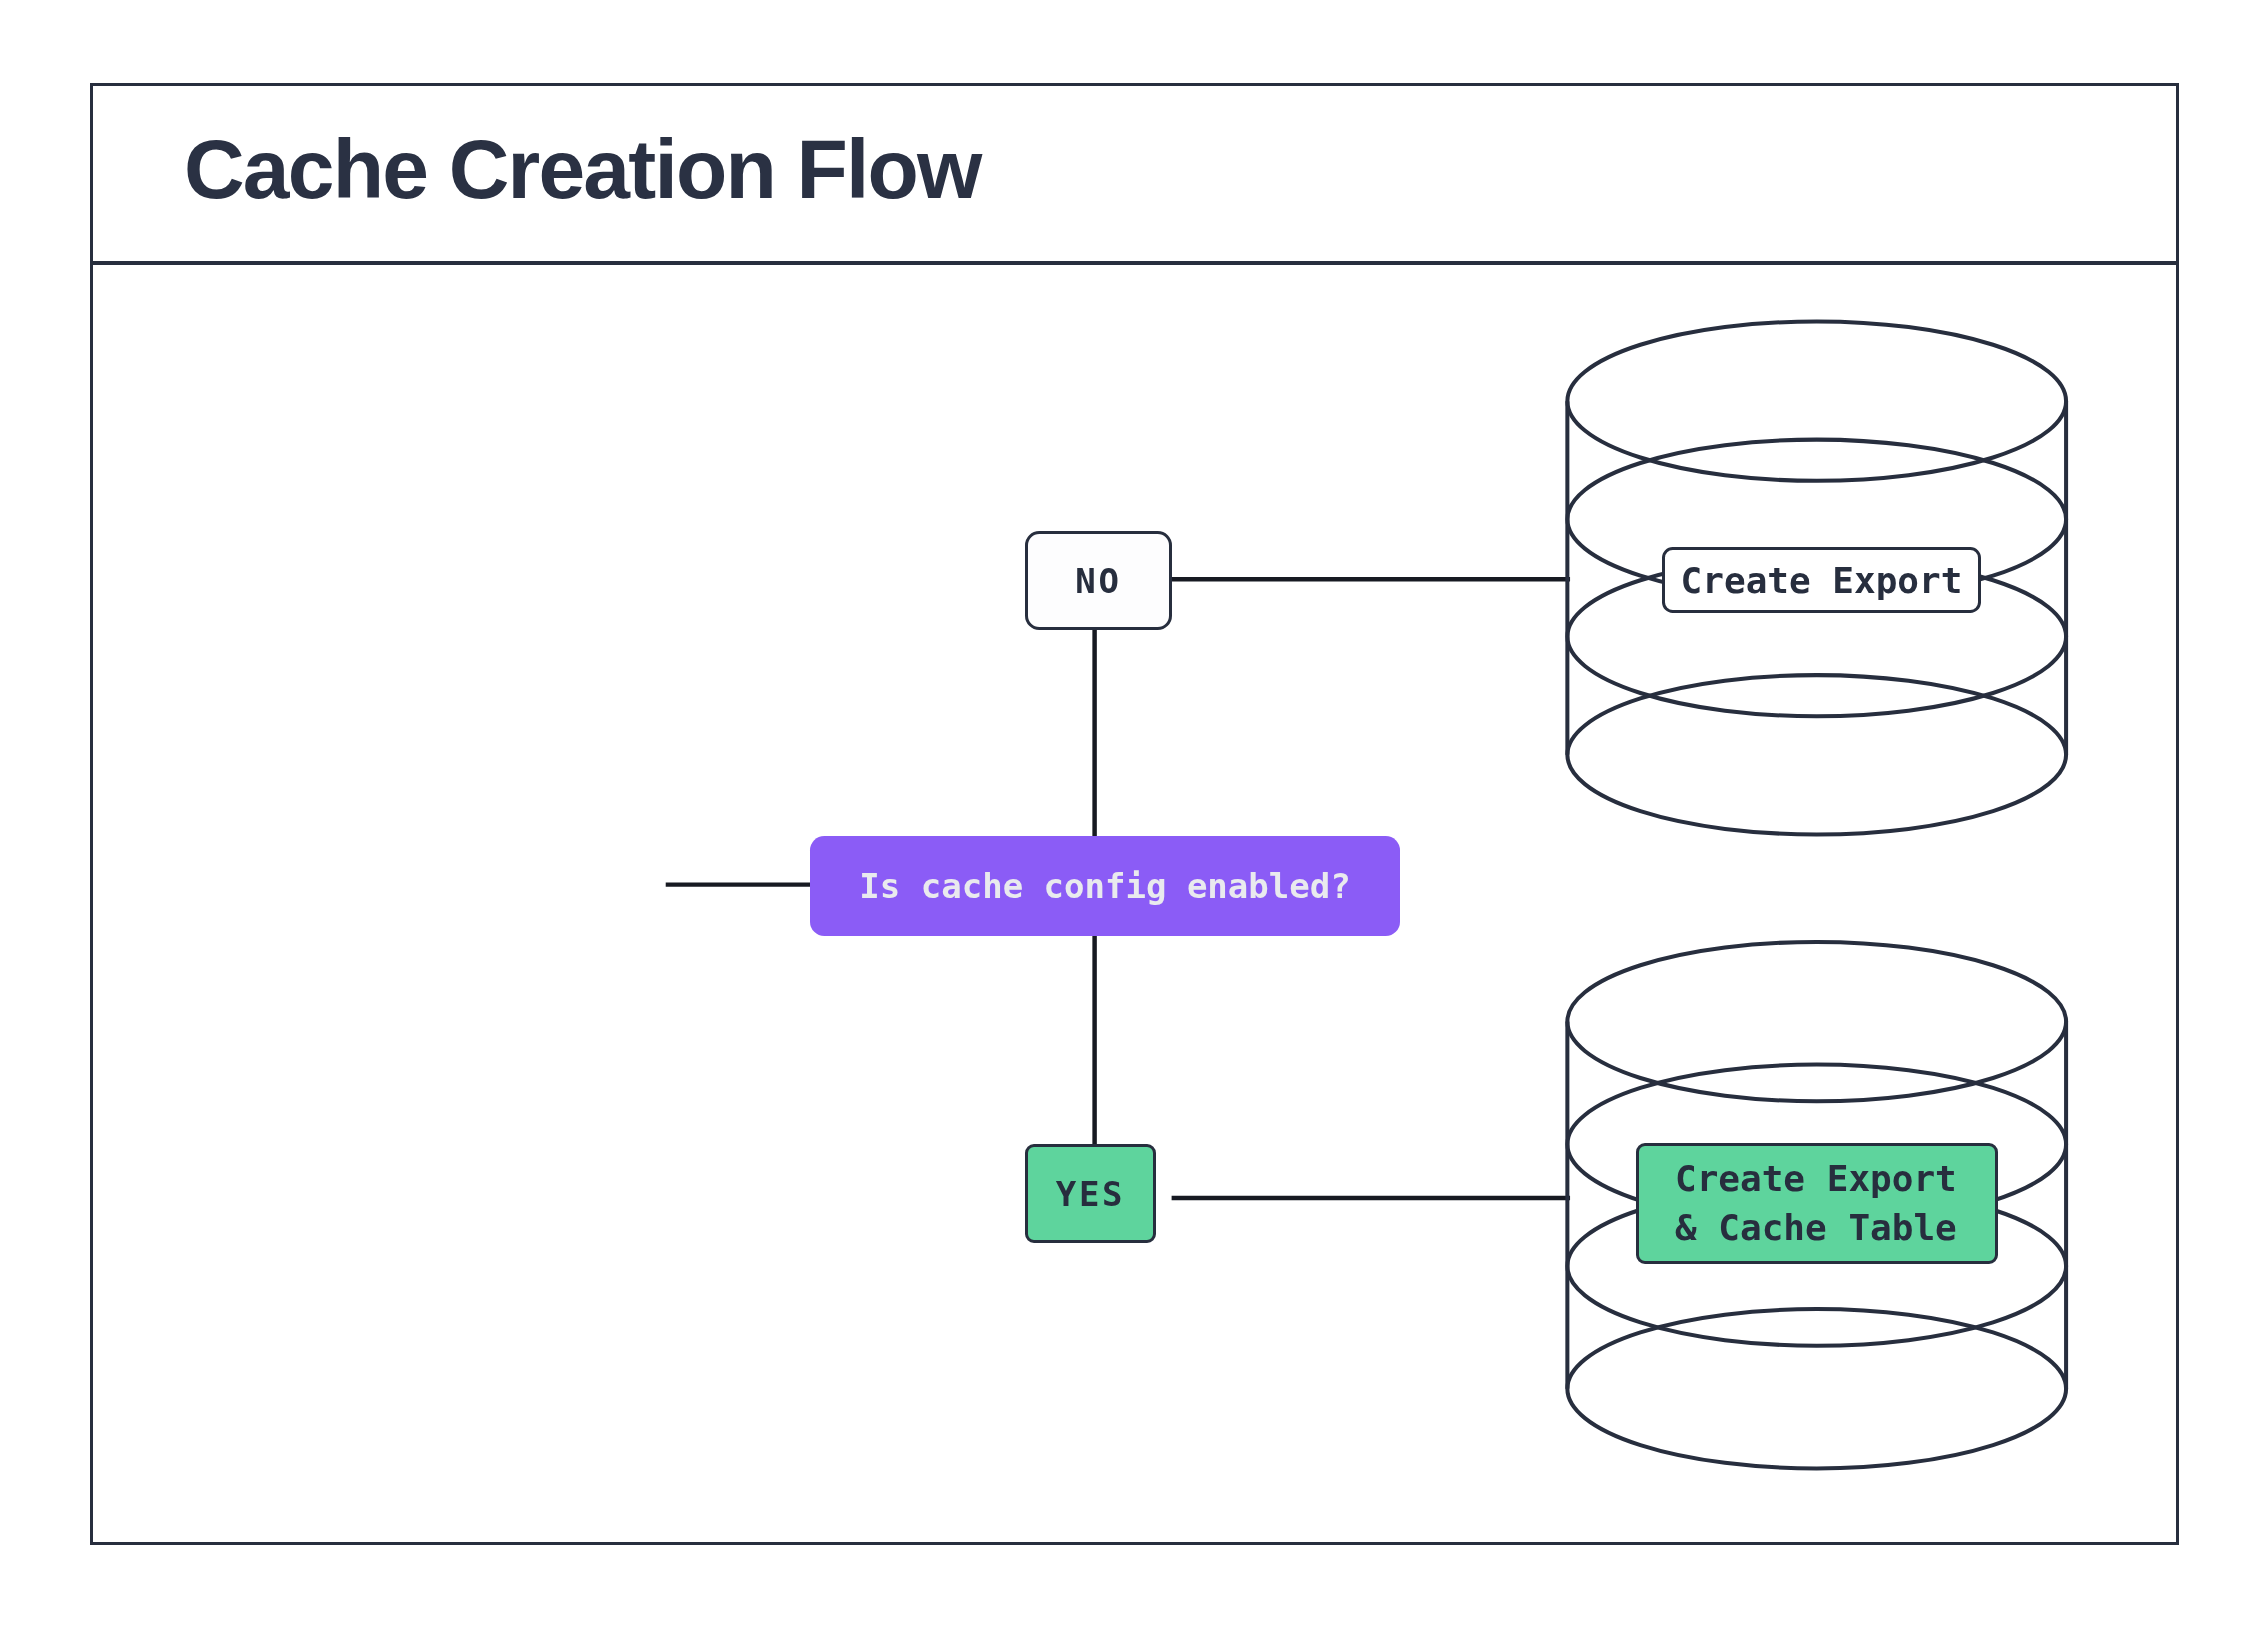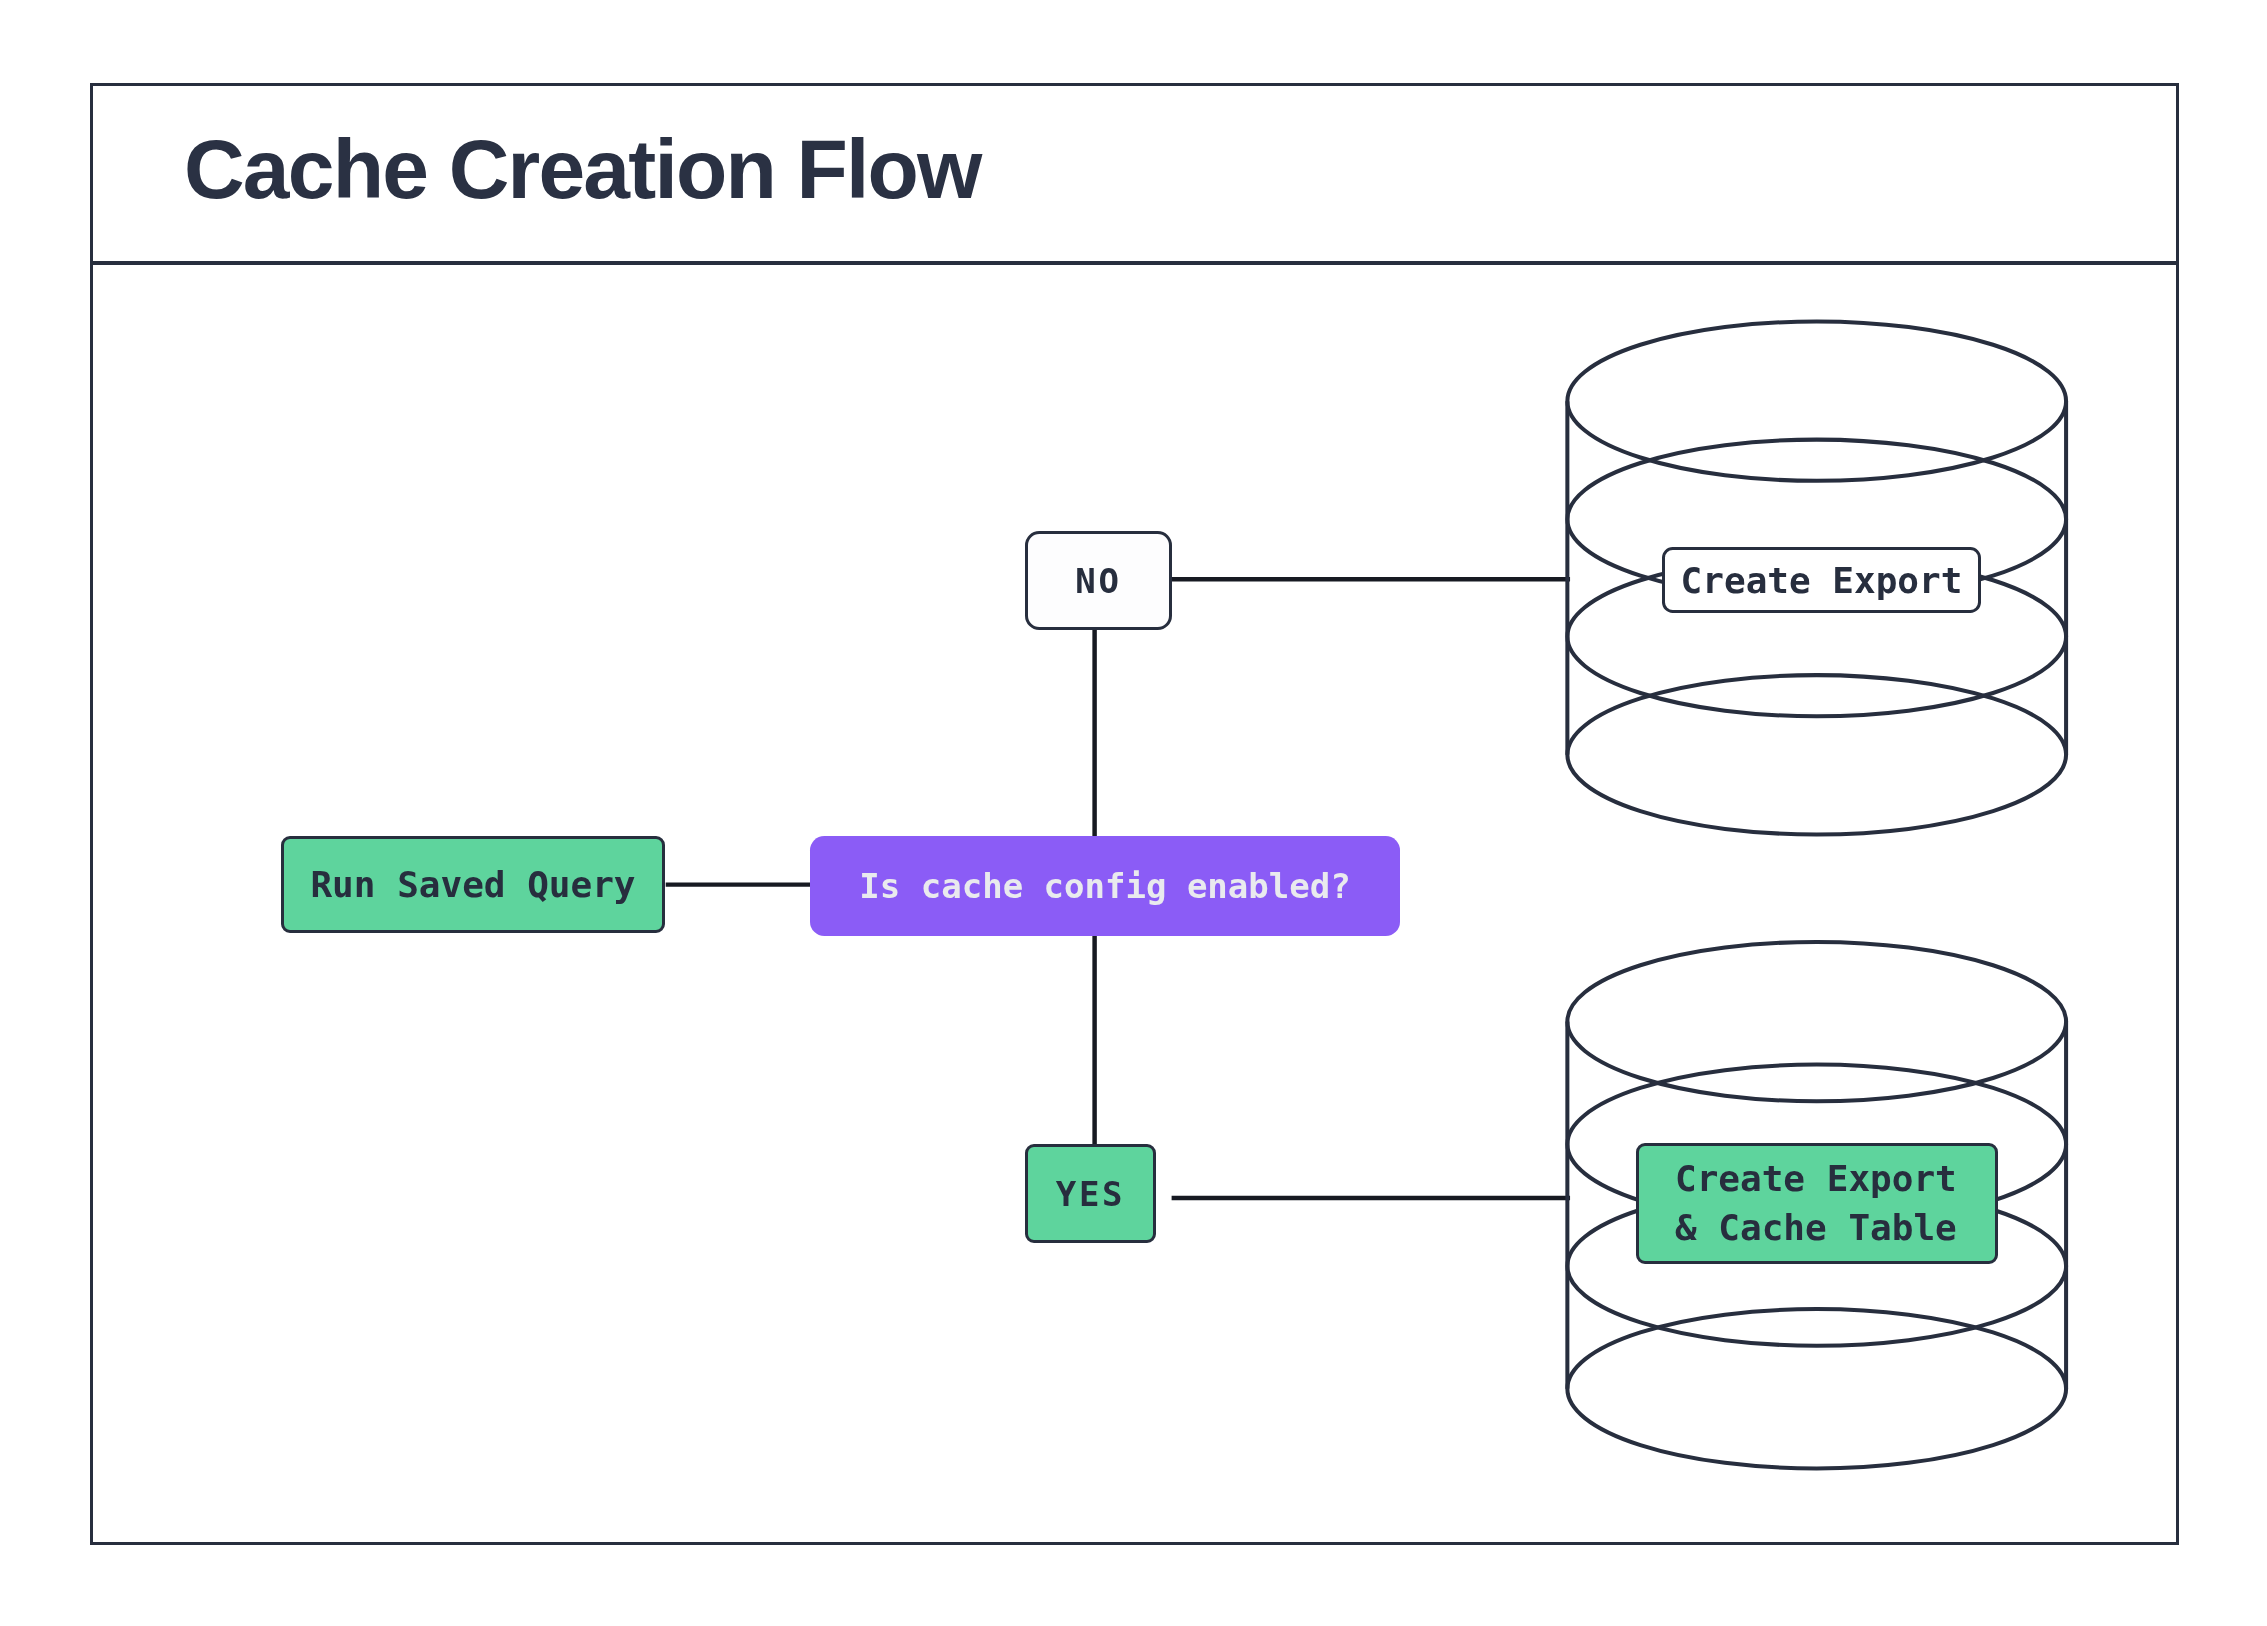--- a/index.html
+++ b/index.html
@@ -147,21 +147,20 @@
     <g stroke="#272e3e" stroke-width="4.5" fill="none">
       <line x1="1750" y1="1141" x2="1750" y2="1551"></line>
       <line x1="2307" y1="1141" x2="2307" y2="1551"></line>
       <ellipse cx="2028.5" cy="1551" rx="278.5" ry="89"></ellipse>
       <ellipse cx="2028.5" cy="1414" rx="278.5" ry="89"></ellipse>
       <ellipse cx="2028.5" cy="1278" rx="278.5" ry="89"></ellipse>
       <ellipse cx="2028.5" cy="1141" rx="278.5" ry="89"></ellipse>
     </g>
   </svg>
 
-  <div class="node node-start">Run Saved Query</div>
 
   <div class="node node-decision">Is cache config enabled?</div>
 
   <div class="node node-no">NO</div>
 
   <div class="node node-yes">YES</div>
 
   <div class="node label-export">Create Export</div>
 
   <div class="node label-export-cache">

